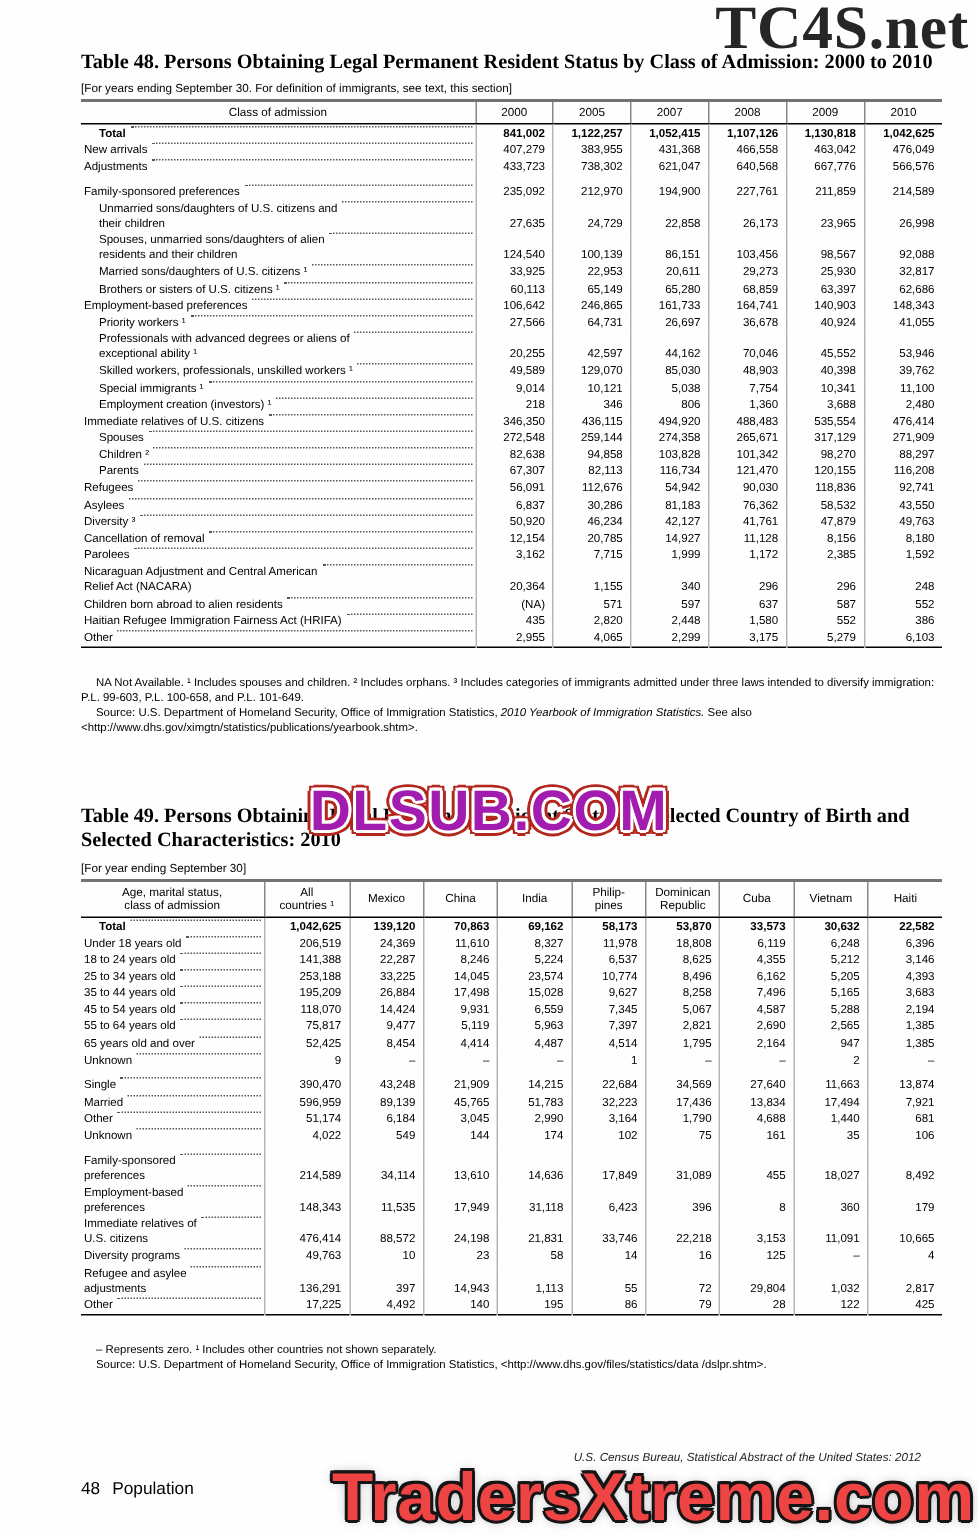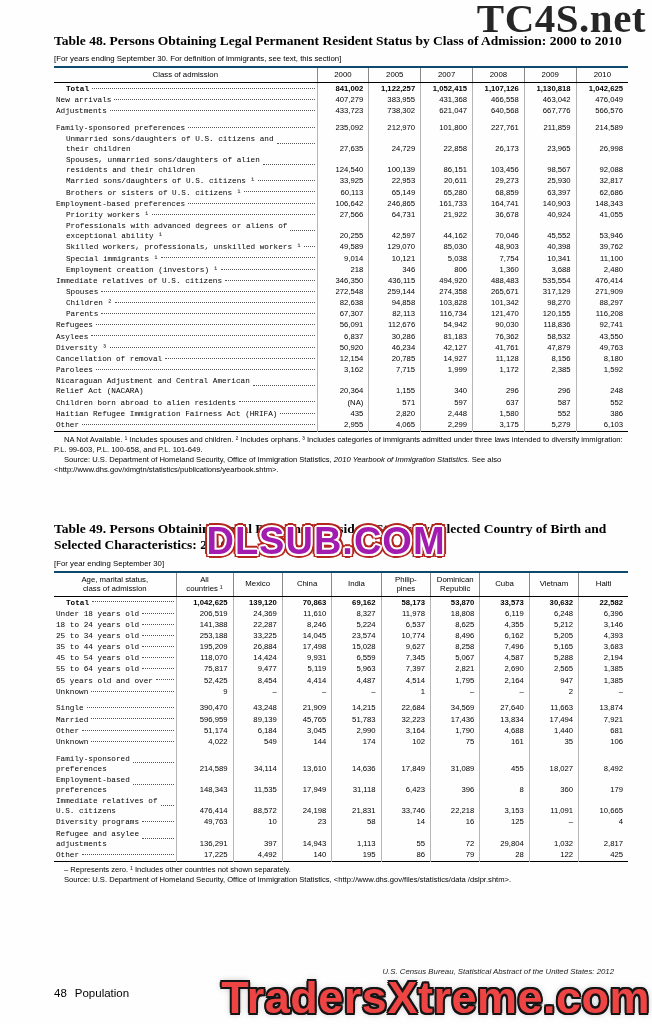--- a/index.html
+++ b/index.html
@@ -13,33 +13,33 @@
 
   .tbl-title {
     font-family: "Liberation Serif", serif;
     font-size: 13.5px; font-weight: 700; line-height: 1.22;
     margin: 0 0 5px 0;
   }
   .note { font-size: 7.8px; margin: 0 0 3px 0; }
 
   table.t {
     width: 100%; border-collapse: collapse; table-layout: fixed;
-    border-top: 2px solid #0c4a6e; border-bottom: 1.5px solid #000;
-    margin-bottom: 3px;
+    border-top: 2px solid #737373; border-bottom: 1.5px solid #000;
+    margin-bottom: 18px;
   }
   .t thead th {
     font-size: 7.8px; font-weight: 400; line-height: 1.25;
     border-bottom: 1px solid #000; padding: 2px 2px;
     vertical-align: middle; text-align: center; white-space: pre-line;
   }
   .t thead th.col-h { border-left: 1px solid #888; }
   .t td { font-size: 7.7px; line-height: 1.32; padding: 0.5px 0; vertical-align: bottom; }
   .t td.num { text-align: right; padding-right: 5px; border-left: 1px solid #b5b5b5; }
   .t td.stub { padding-left: 2px; padding-right: 1px; }
-  .sw { display: flex; align-items: center; font-family: Liberation Mono, monospace; }
+  .sw { display: flex; align-items: flex-start; }
   .lab { white-space: pre-line; flex: 0 1 auto; }
   .leader { flex: 1 0 8px; border-bottom: 1px dotted #555; margin: 0 1px 1.5px 3px; height: 1px; }
   .ind1 .sw { padding-left: 10px; }
   td.b, td.b .lab { font-weight: 700; }
   td.gap { padding-top: 6px; }
 
   .footnotes { font-size: 7.6px; line-height: 1.32; margin-top: 2px; }
   .footnotes p { margin: 0; text-indent: 10px; }
   .t49-block { margin-top: 46px; }
 
@@ -150,21 +150,21 @@
         </tr>
         <tr>
           <td class="stub ind0 gap">
             <div class="sw">
               <span class="lab">Family-sponsored preferences</span>
               <span class="leader"></span>
             </div>
           </td>
           <td class="num gap">235,092</td>
           <td class="num gap">212,970</td>
-          <td class="num gap">101,800</td>
+          <td class="num gap">194,900</td>
           <td class="num gap">227,761</td>
           <td class="num gap">211,859</td>
           <td class="num gap">214,589</td>
         </tr>
         <tr>
           <td class="stub ind1">
             <div class="sw">
               <span class="lab">Unmarried sons/daughters of U.S. citizens and
 their children</span>
               <span class="leader"></span>
@@ -236,21 +236,21 @@
         </tr>
         <tr>
           <td class="stub ind1">
             <div class="sw">
               <span class="lab">Priority workers ¹</span>
               <span class="leader"></span>
             </div>
           </td>
           <td class="num">27,566</td>
           <td class="num">64,731</td>
-          <td class="num">21,922</td>
+          <td class="num">26,697</td>
           <td class="num">36,678</td>
           <td class="num">40,924</td>
           <td class="num">41,055</td>
         </tr>
         <tr>
           <td class="stub ind1">
             <div class="sw">
               <span class="lab">Professionals with advanced degrees or aliens of
 exceptional ability ¹</span>
               <span class="leader"></span>

